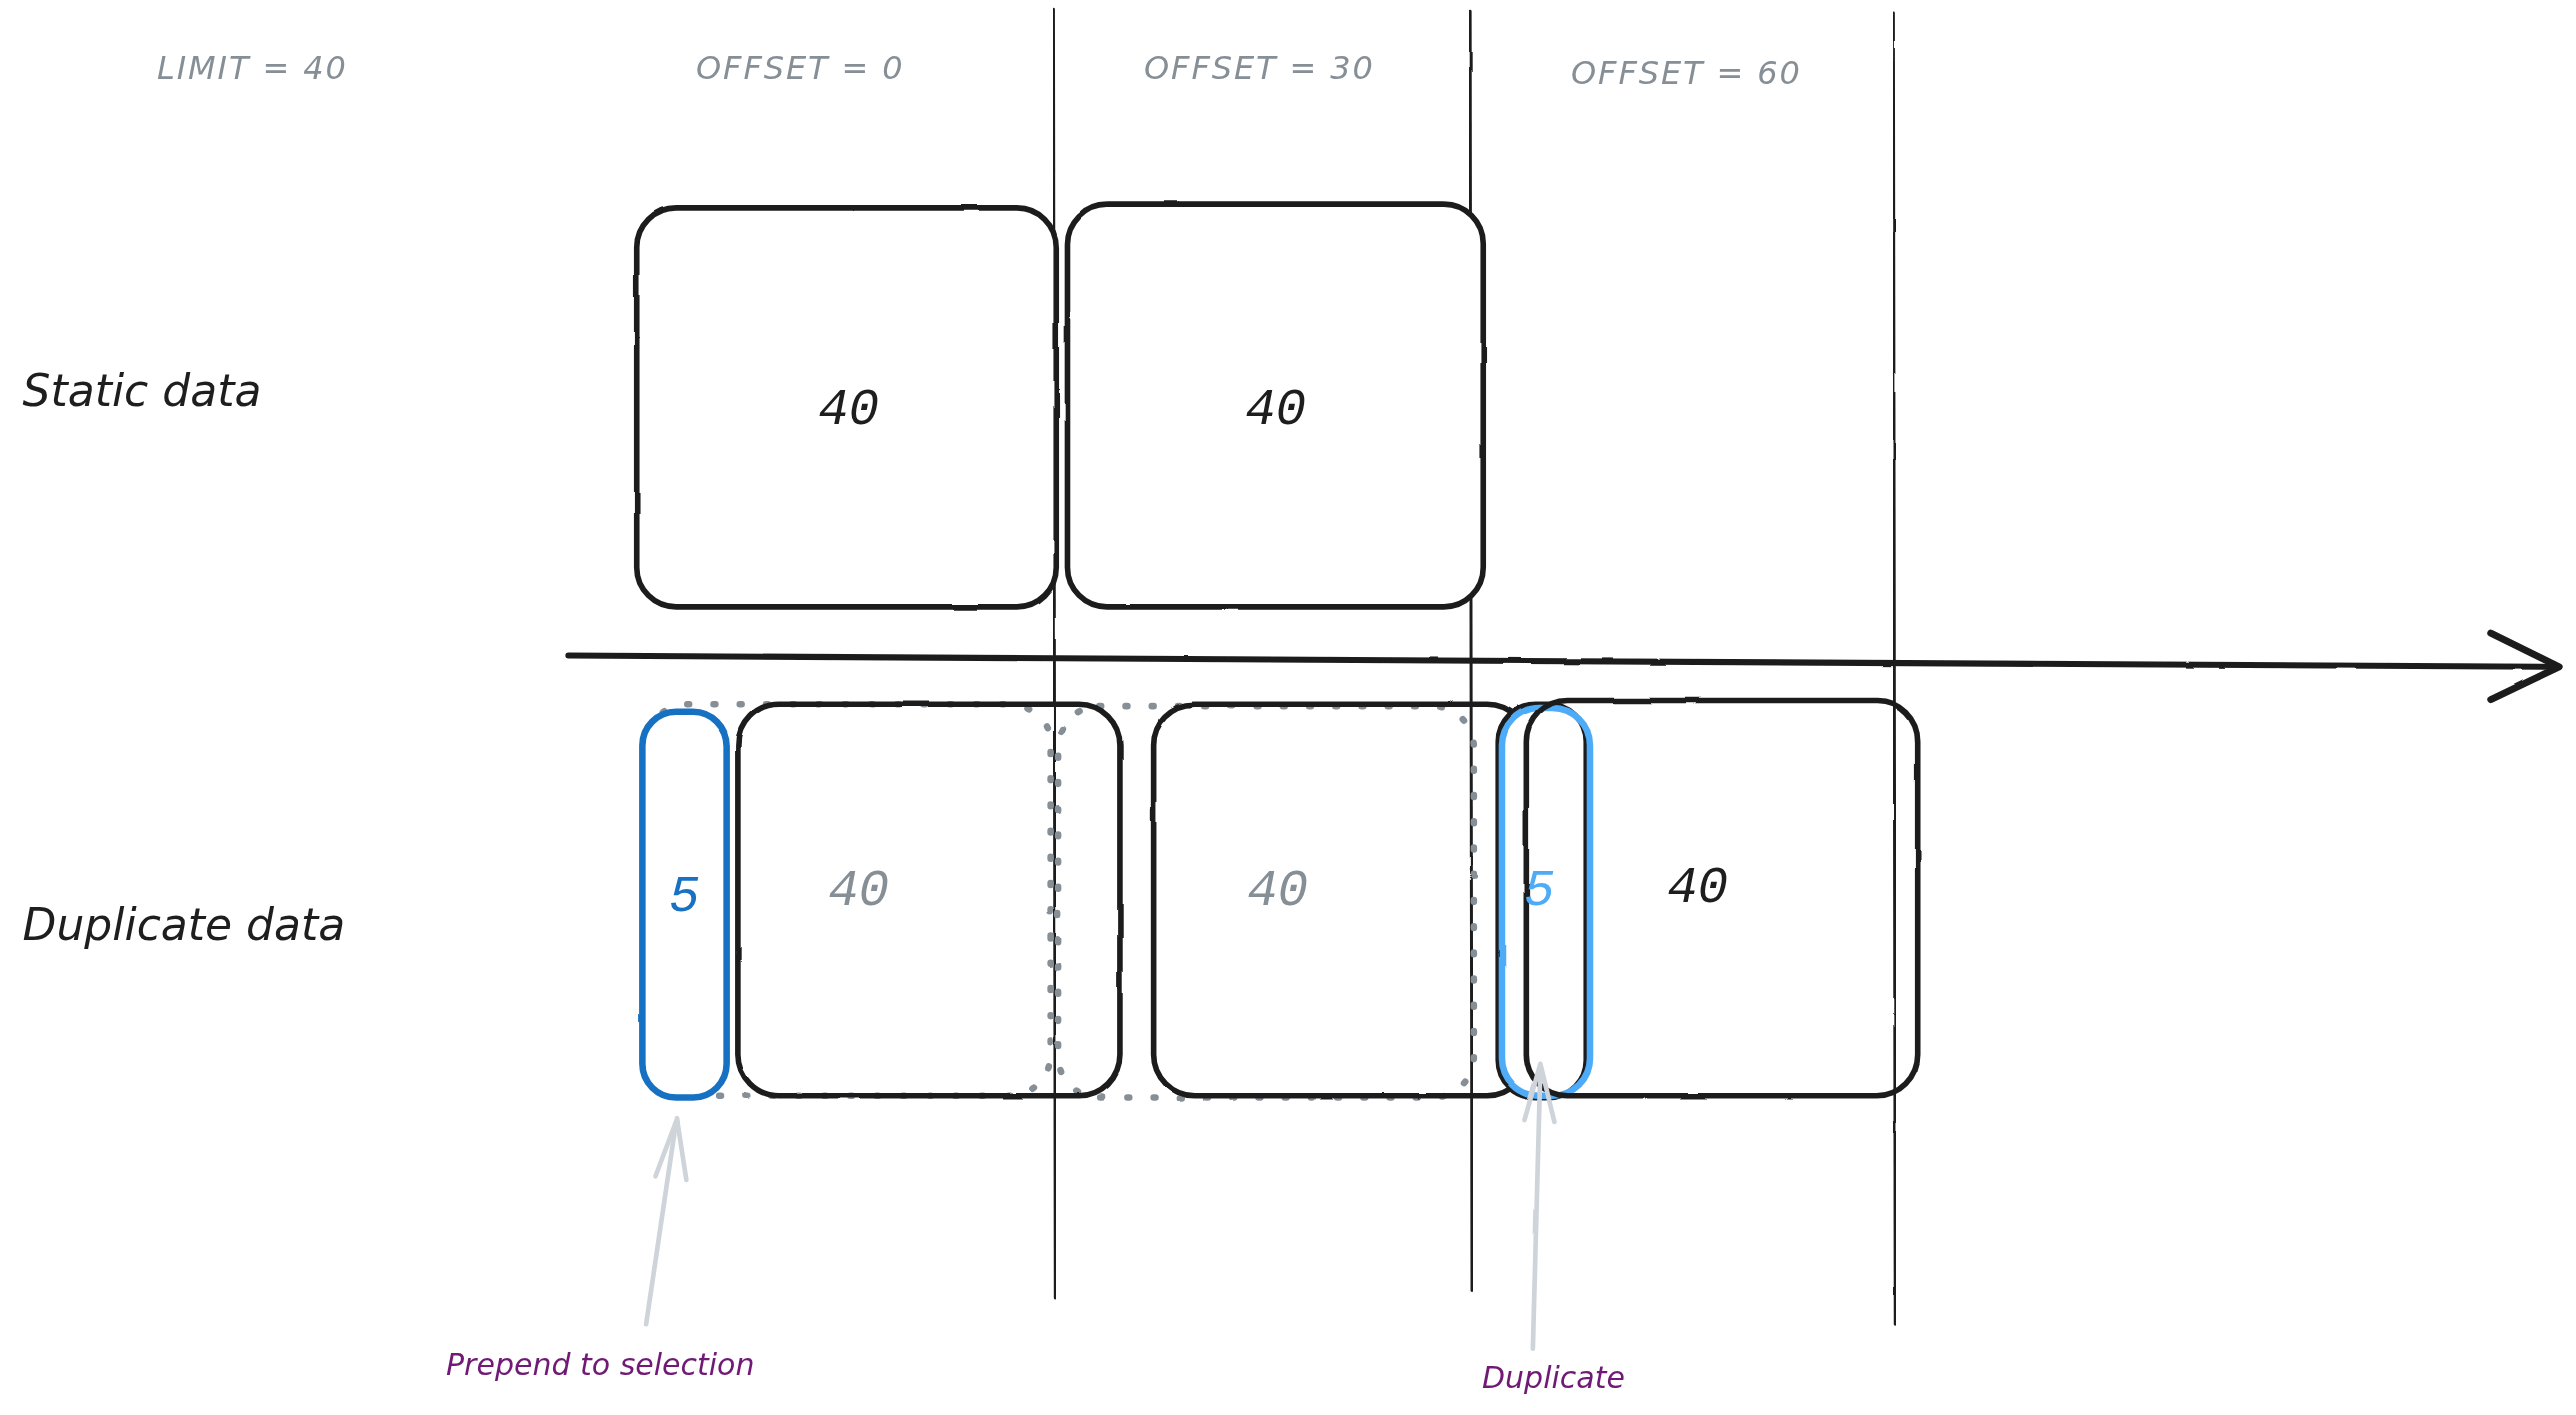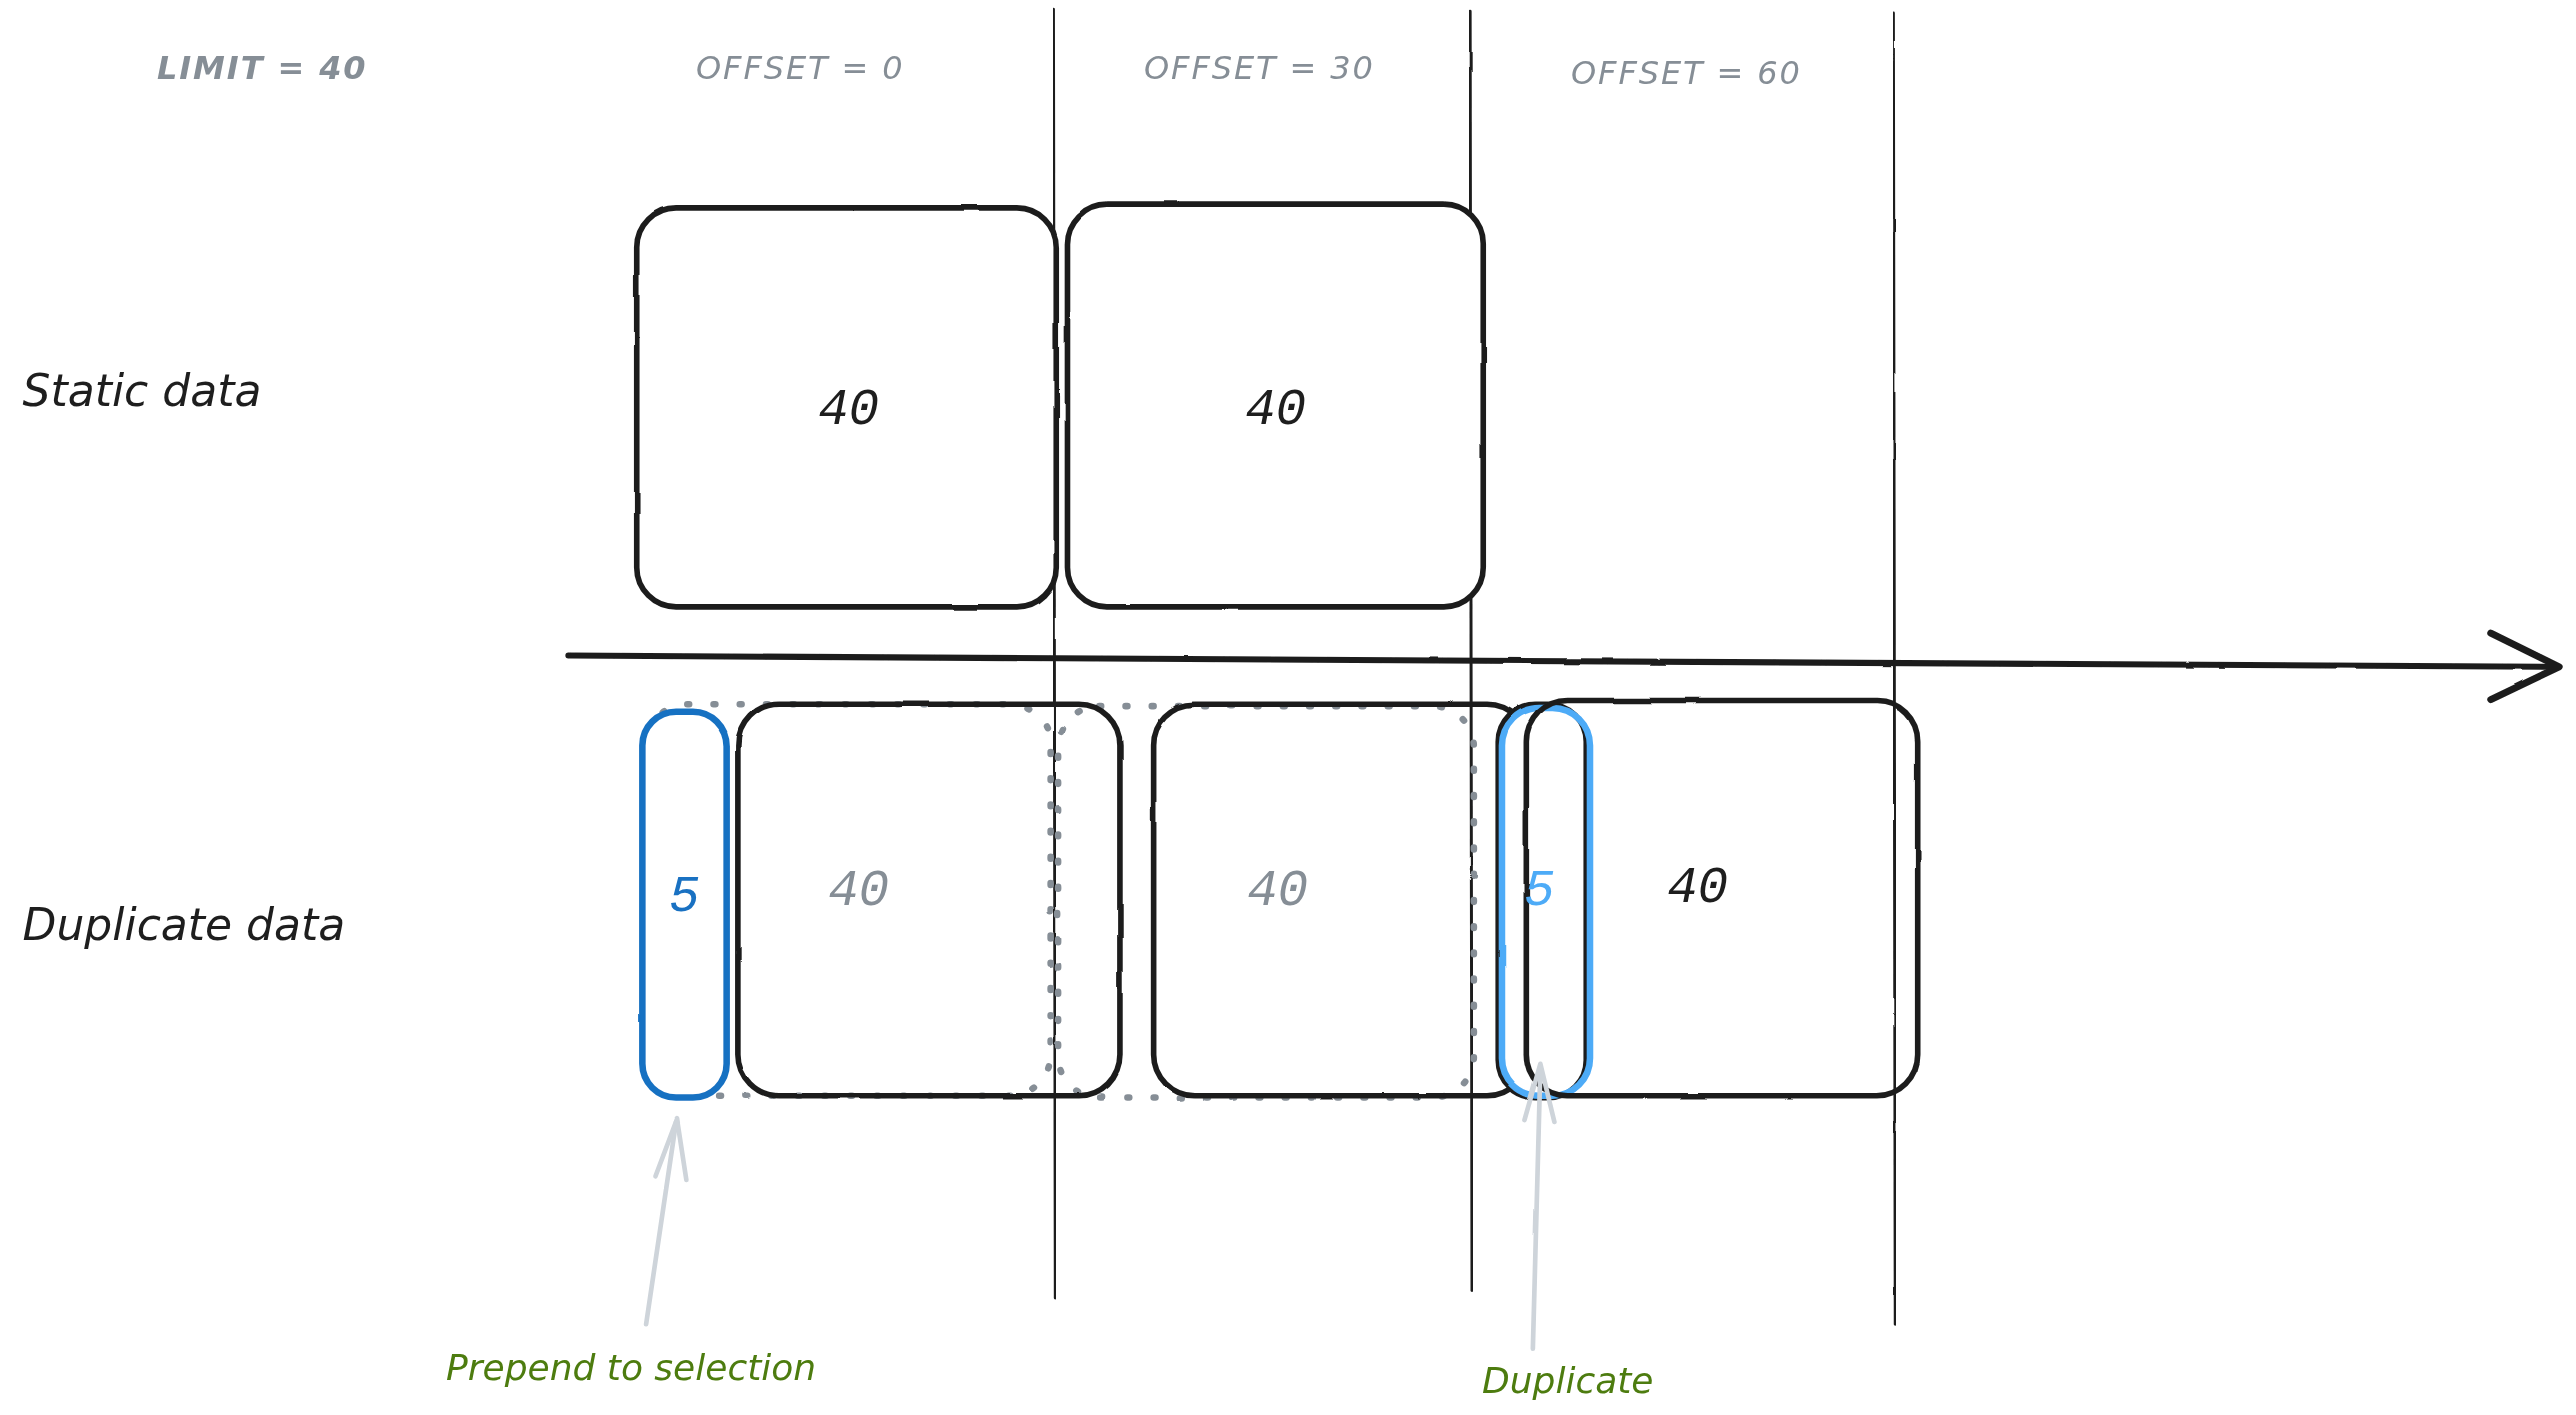--- a/index.html
+++ b/index.html
@@ -23,21 +23,21 @@
   .row-label{font-size:44px;color:#1e1e1e;font-style:italic;}
 
   
   .box-value{font-size:51px;font-style:italic;font-family:Liberation Mono, monospace;}
   .v-black{color:#1e1e1e;}
   .v-gray{color:#868e96;}
   .v-blue-dark{color:#1971c2;}
   .v-blue-light{color:#4dabf7;}
 
   
-  .annot{font-size:36px;color:#4d7c0f;font-style:italic;}
+  .annot{font-size:30px;color:#701a75;font-style:italic;}
 </style>
 </head>
 <body>
 
 <div id="stage">
 
   <svg class="layer" viewBox="0 0 2751 1512" preserveAspectRatio="none" aria-hidden="true">
     <defs>
       <filter id="rough" x="-20%" y="-20%" width="140%" height="140%">
         <feTurbulence type="fractalNoise" baseFrequency="0.018" numOctaves="2" seed="7" result="n"></feTurbulence>
@@ -102,21 +102,21 @@
     <g filter="url(#rough2)">
       <path d="M690,1414 L722,1198" stroke="#ced4da" stroke-width="5" fill="none" stroke-linecap="round"></path>
       <path d="M700,1256 L723,1195 L733,1260" stroke="#ced4da" stroke-width="5" fill="none" stroke-linecap="round" stroke-linejoin="round"></path>
     </g>
     <g filter="url(#rough2)">
       <path d="M1637,1440 L1645,1140" stroke="#ced4da" stroke-width="5" fill="none" stroke-linecap="round"></path>
       <path d="M1628,1196 L1645,1136 L1660,1198" stroke="#ced4da" stroke-width="5" fill="none" stroke-linecap="round" stroke-linejoin="round"></path>
     </g>
   </svg>
 
-  <div class="hand-text col-header" style="left:157px;top:49px;font-weight:bold;">LIMIT = 40</div>
+  <div class="hand-text col-header" style="left:157px;top:49px;">LIMIT = 40</div>
   <div class="hand-text col-header" style="left:696px;top:49px;">OFFSET = 0</div>
   <div class="hand-text col-header" style="left:1144px;top:49px;">OFFSET = 30</div>
   <div class="hand-text col-header" style="left:1571px;top:54px;">OFFSET = 60</div>
 
   <div class="hand-text row-label" style="left:22.5px;top:365px;">Static data</div>
   <div class="hand-text row-label" style="left:22.5px;top:899px;">Duplicate data</div>
 
   <div class="hand-text box-value v-black" style="left:818px;top:382px;">40</div>
   <div class="hand-text box-value v-black" style="left:1245px;top:382px;">40</div>
 

